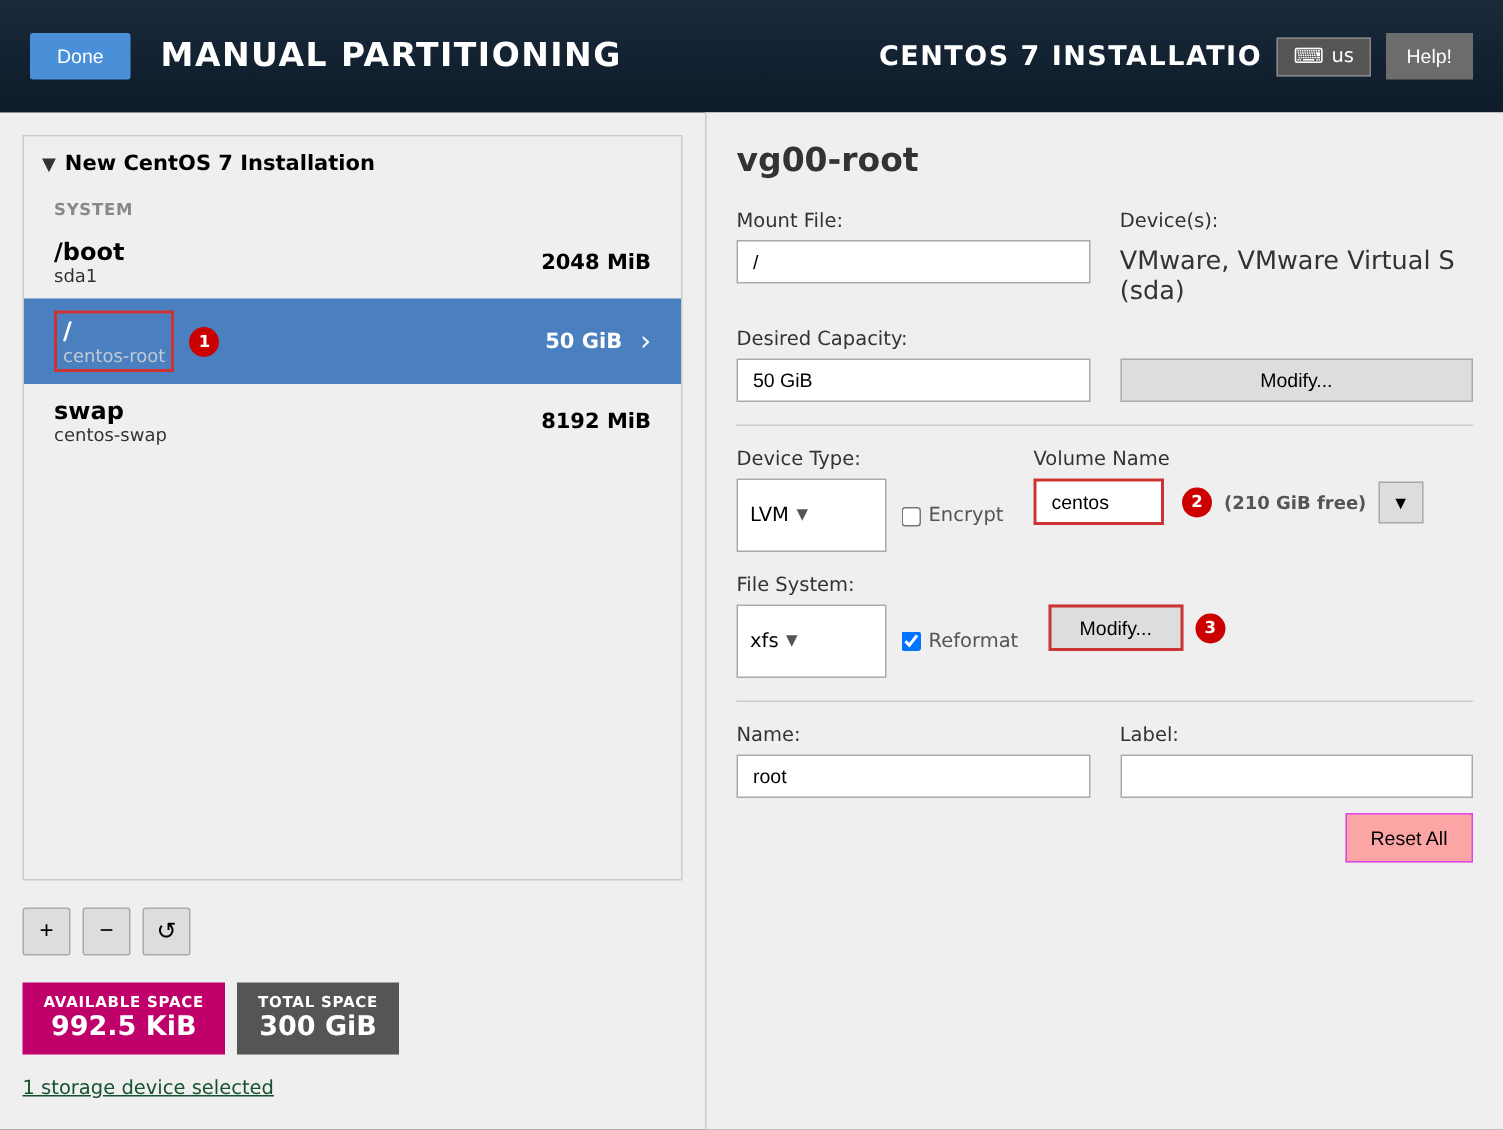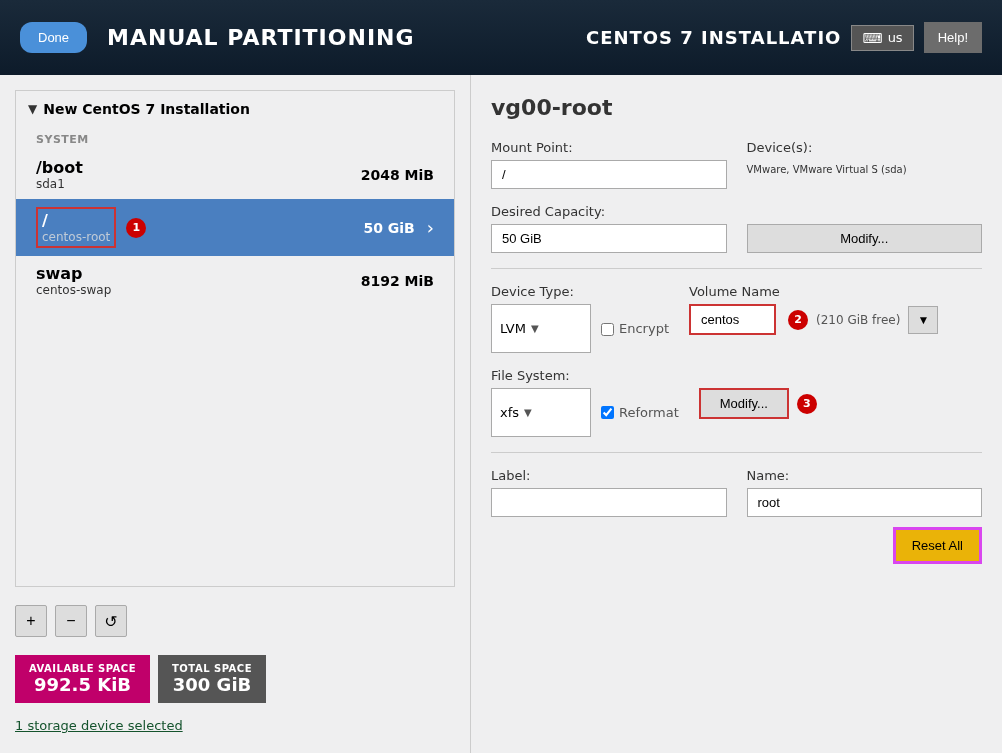--- a/index.html
+++ b/index.html
@@ -32,21 +32,21 @@
       font-weight: bold;
       letter-spacing: 1px;
     }
     .done-button {
       background: #4a90d9;
       color: white;
       border: none;
       padding: 8px 18px;
       font-size: 13px;
       cursor: pointer;
-      border-radius: 12px;
+      border-radius: 2px;
     }
     .header-right {
       display: flex;
       align-items: center;
       gap: 10px;
     }
     .centos-title {
       color: white;
       font-size: 18px;
       font-weight: bold;
@@ -263,21 +263,21 @@
     .form-input {
       border: 1px solid #aaa;
       background: white;
       padding: 6px 10px;
       font-size: 13px;
       width: 100%;
       outline: none;
     }
 
     .devices-value {
-      font-size: 10px;
+      font-size: 17px;
       color: #333;
       padding-top: 4px;
     }
 
     .modify-button {
       background: #ddd;
       border: 1px solid #aaa;
       padding: 6px 14px;
       cursor: pointer;
       font-size: 13px;
@@ -334,39 +334,40 @@
       background: white;
       padding: 6px 10px;
       font-size: 13px;
       width: 87px;
       outline: none;
     }
 
     .vg-free {
       font-size: 12px;
       color: #555;
+      font-weight: bold;
     }
 
     .vg-dropdown {
       background: #ddd;
       border: 1px solid #aaa;
       padding: 6px 8px;
       cursor: pointer;
       font-size: 12px;
     }
 
     .divider {
       border: none;
       border-top: 1px solid #ccc;
       margin: 15px 0;
     }
 
     .reset-all-button {
-      background: #eab308;
-      border: 3px solid #d946ef;
+      background: #fca5a5;
+      border: 1px solid #d946ef;
       padding: 8px 16px;
       cursor: pointer;
       font-size: 13px;
       white-space: nowrap;
       margin-left: auto;
       text-align: center;
     }
 
     
     .file-system-row {
@@ -470,21 +471,21 @@
 
     <a class="storage-link">1 storage device selected</a>
   </div>
 
   <div class="right-panel">
     <div class="section-title">vg00-root</div>
 
     <div class="form-grid">
 
       <div class="form-group">
-        <label class="form-label">Mount Point:</label>
+        <label class="form-label">Mount File:</label>
         <input class="form-input" type="text" value="/" style="">
       </div>
 
       <div class="form-group">
         <label class="form-label">Device(s):</label>
         <span class="devices-value">VMware, VMware Virtual S (sda)</span>
       </div>
 
       <div class="form-group">
         <label class="form-label">Desired Capacity:</label>
@@ -548,27 +549,27 @@
           <button class="modify-button highlighted" style="width:90px;">Modify...</button>
           <span class="badge-circle">3</span>
         </div>
       </div>
     </div>
 
     <hr class="divider">
 
     <div class="form-grid">
       <div class="form-group">
+        <label class="form-label">Name:</label>
+        <input class="form-input" type="text" value="root" style="">
+      </div>
+      <div class="form-group">
         <label class="form-label">Label:</label>
         <input class="form-input" type="text" value="" style="">
       </div>
-      <div class="form-group">
-        <label class="form-label">Name:</label>
-        <input class="form-input" type="text" value="root" style="">
-      </div>
     </div>
 
     <div class="bottom-footer">
       <button class="reset-all-button">Reset All</button>
     </div>
   </div>
 
 </div>
 
 </body></html>

